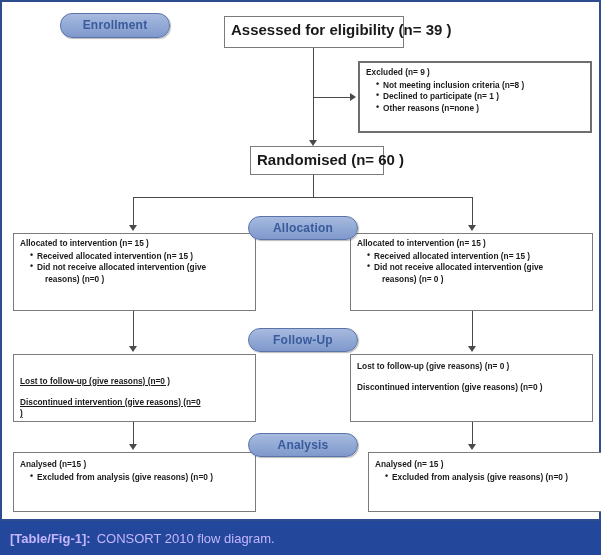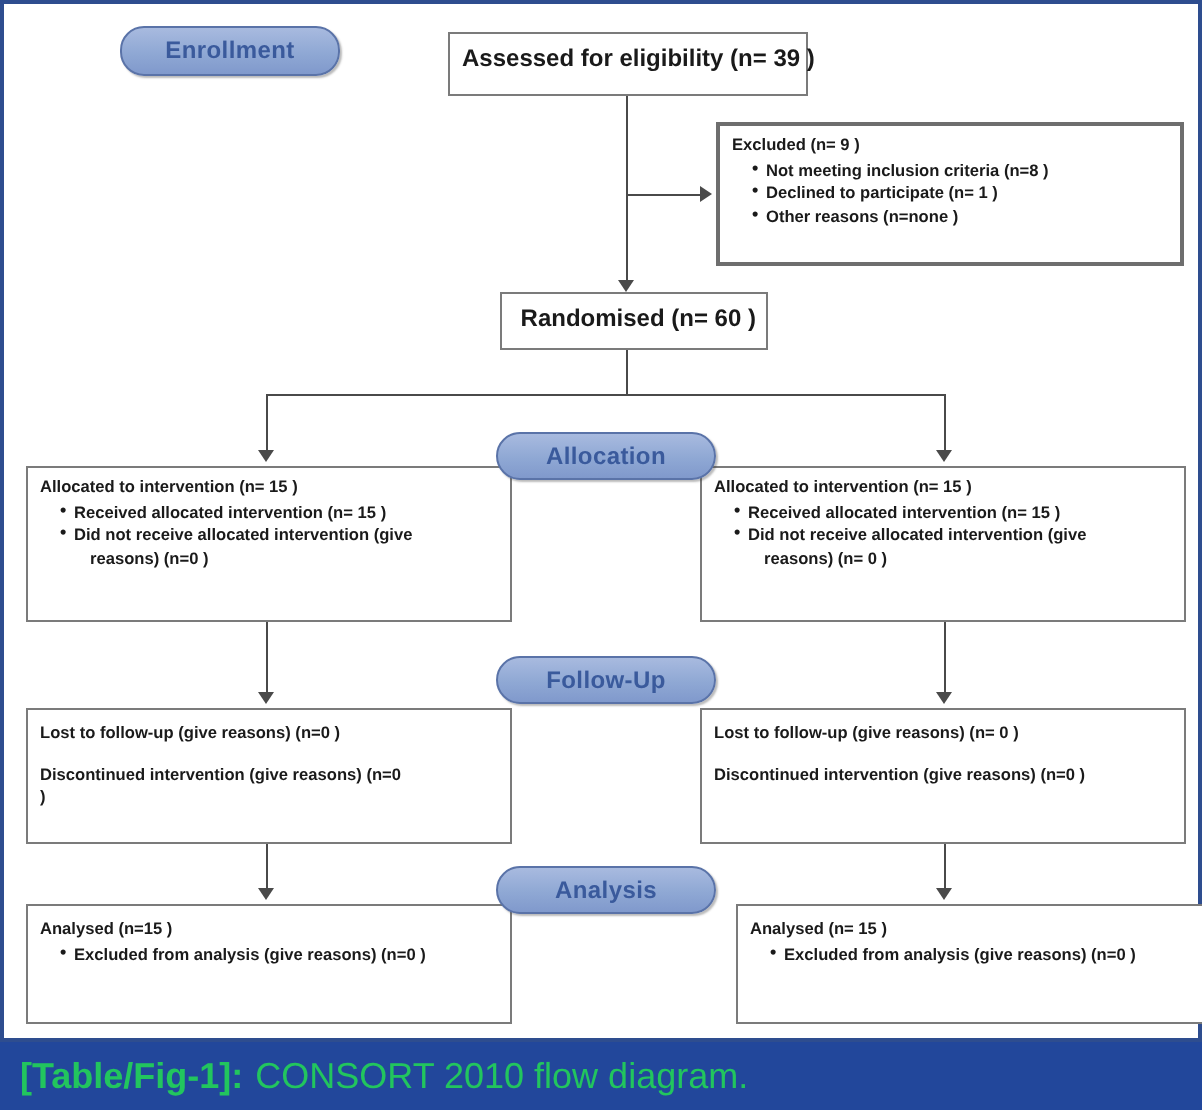--- a/index.html
+++ b/index.html
@@ -34,21 +34,21 @@
     border: 1px solid #7b7b7b;
     background: #ffffff;
     color: #1a1a1a;
     font-size: 8.3px;
     line-height: 11.5px;
     font-weight: bold;
     padding: 4px 5px 3px 6px;
   }
   .box.center {
     text-align: right;
-    font-size: 12px;
+    font-size: 15px;
     padding-top: 7px;
   }
   .box .line {
     white-space: nowrap;
   }
   .box ul {
     margin: 1px 0 0 0;
     padding-left: 10px;
     list-style: none;
   }
@@ -117,22 +117,22 @@
     border-left: 6px solid #4a4a4a;
   }
   
   #caption-bar {
     position: absolute;
     left: 0;
     top: 521px;
     width: 601px;
     height: 34px;
     background: #22479b;
-    color: #22c55e;
-    font-size: 18px;
+    color: #c4b5fd;
+    font-size: 13px;
     display: flex;
     align-items: center;
     padding-left: 10px;
     box-sizing: border-box;
   }
   #caption-bar .cap-label {
     font-weight: bold;
     margin-right: 6px;
   }
   #caption-bar .cap-text {
@@ -194,21 +194,21 @@
       <div class="line">Allocated to intervention (n= 15 )</div>
       <ul>
         <li>Received allocated intervention (n= 15 )</li>
         <li>
           <span>Did not receive allocated intervention (give</span>
           <span class="wrapline">reasons) (n= 0 )</span>
         </li>
       </ul>
     </div>
 
-    <div class="box" style="left:11px; top:352px; width:243px; height:68px; padding-top:6px;">
+    <div class="box" style="left:11px; top:352px; width:243px; height:68px; padding-top:21px;text-decoration:underline;">
       <div class="line">Lost to follow-up (give reasons) (n=0 )</div>
       <div class="blankline"></div>
       <div class="line">Discontinued intervention (give reasons) (n=0</div>
       <div class="line">)</div>
     </div>
 
     <div class="box" style="left:348px; top:352px; width:243px; height:68px; padding-top:6px;">
       <div class="line">Lost to follow-up (give reasons) (n= 0 )</div>
       <div class="blankline"></div>
       <div class="line">Discontinued intervention (give reasons) (n=0 )</div>

